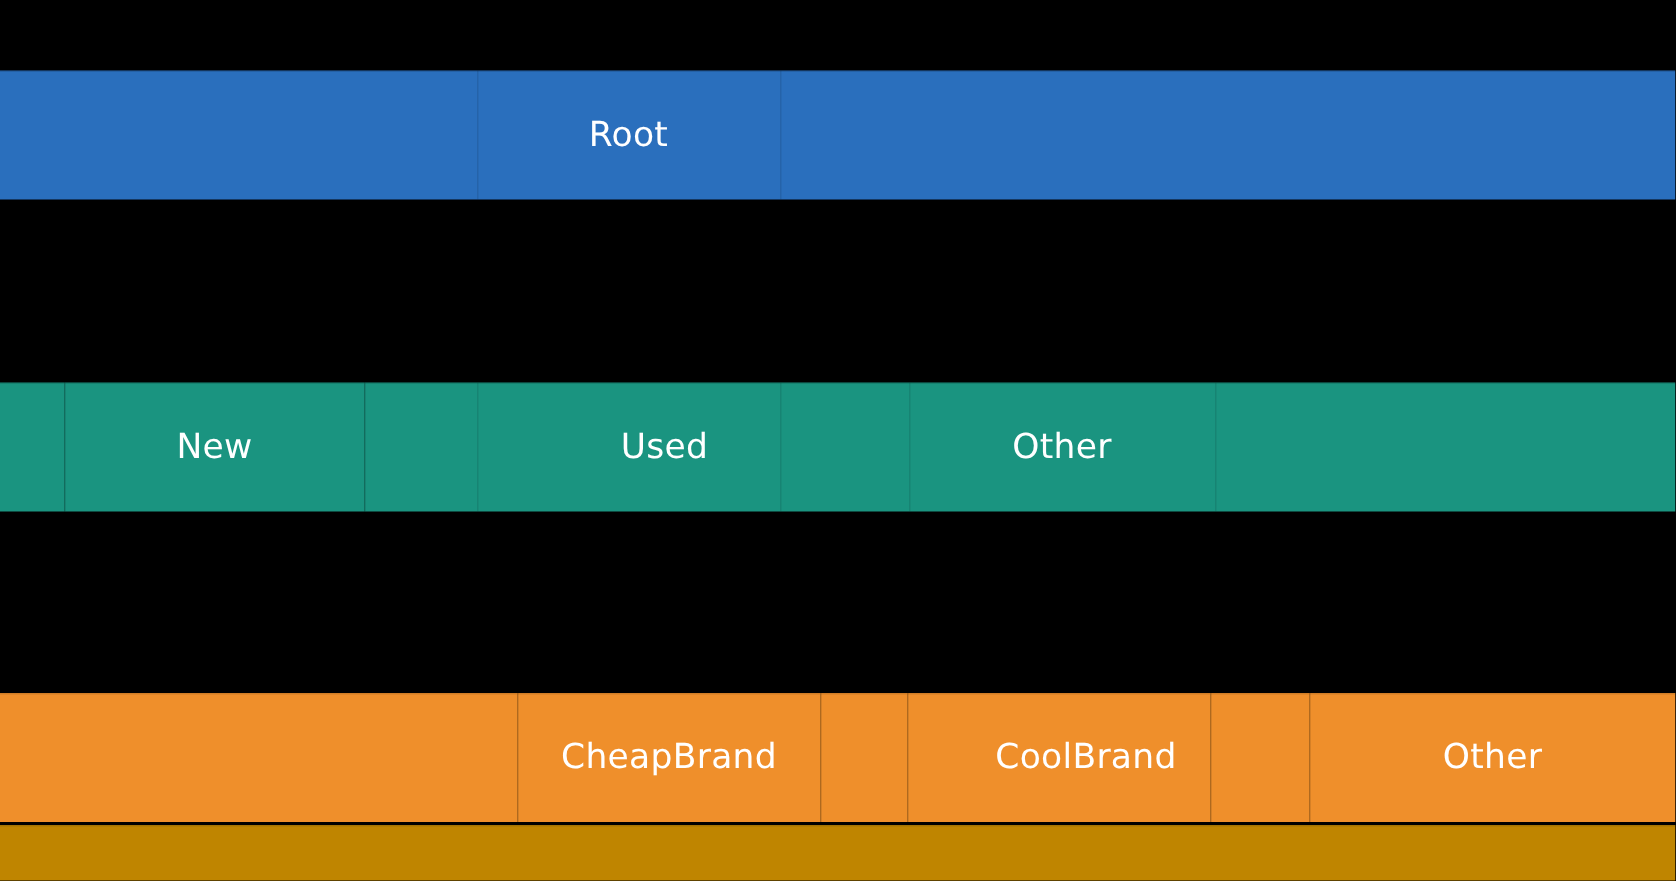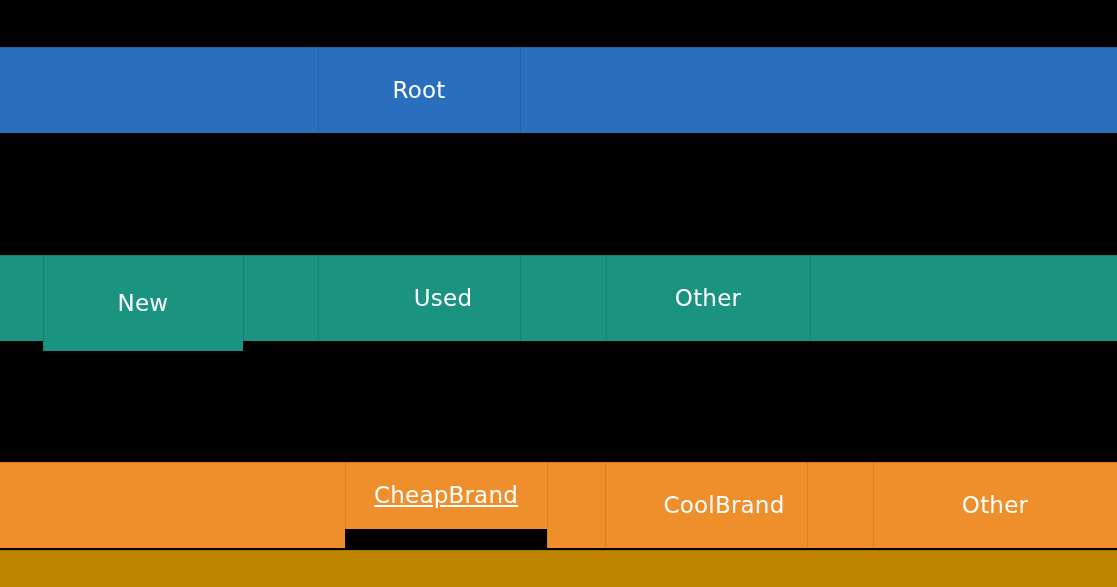--- a/index.html
+++ b/index.html
@@ -64,34 +64,34 @@
 </head>
 <body style="background: rgb(0, 0, 0);">
 
 <div id="chart-canvas" style="background: rgb(0, 0, 0);">
     <div class="icicle-node level-root seam-top" style="left: 0px; top: 42px; width: 318px; height: 86px;"></div>
     <div class="icicle-node level-root seam-left seam-top" style="left: 318px; top: 42px; width: 202px; height: 86px;">
       <span class="node-label">Root</span>
     </div>
     <div class="icicle-node level-root seam-left seam-top" style="left: 520px; top: 42px; width: 597px; height: 86px;"></div>
     <div class="icicle-node level-cat seam-top" style="left: 0px; top: 250px; width: 43px; height: 86px;"></div>
-    <div class="icicle-node level-cat seam-left seam-top" style="left: 43px; top: 250px; width: 200px; height: 96px;">
+    <div class="icicle-node level-cat seam-left seam-top" style="left: 43px; top: 250px; width: 200px; height: 86px;">
       <span class="node-label">New</span>
     </div>
     <div class="icicle-node level-cat seam-left seam-top" style="left: 243px; top: 250px; width: 75px; height: 86px;"></div>
     <div class="icicle-node level-cat seam-left seam-top" style="left: 318px; top: 250px; width: 202px; height: 86px; padding-left: 48px;">
       <span class="node-label">Used</span>
     </div>
     <div class="icicle-node level-cat seam-left seam-top" style="left: 520px; top: 250px; width: 86px; height: 86px;"></div>
     <div class="icicle-node level-cat seam-left seam-top" style="left: 606px; top: 250px; width: 204px; height: 86px;">
       <span class="node-label">Other</span>
     </div>
     <div class="icicle-node level-cat seam-left seam-top" style="left: 810px; top: 250px; width: 307px; height: 86px;"></div>
     <div class="icicle-node level-brand seam-top" style="left: 0px; top: 457px; width: 345px; height: 86px;"></div>
-    <div class="icicle-node level-brand seam-left seam-top" style="left: 345px; top: 457px; width: 202px; height: 67px; text-decoration: underline;">
+    <div class="icicle-node level-brand seam-left seam-top" style="left: 345px; top: 457px; width: 202px; height: 86px;">
       <span class="node-label">CheapBrand</span>
     </div>
     <div class="icicle-node level-brand seam-left seam-top" style="left: 547px; top: 457px; width: 58px; height: 86px;"></div>
     <div class="icicle-node level-brand seam-left seam-top" style="left: 605px; top: 457px; width: 202px; height: 86px; padding-left: 36px;">
       <span class="node-label">CoolBrand</span>
     </div>
     <div class="icicle-node level-brand seam-left seam-top" style="left: 807px; top: 457px; width: 66px; height: 86px;"></div>
     <div class="icicle-node level-brand seam-left seam-top" style="left: 873px; top: 457px; width: 244px; height: 86px;">
       <span class="node-label">Other</span>
     </div>

